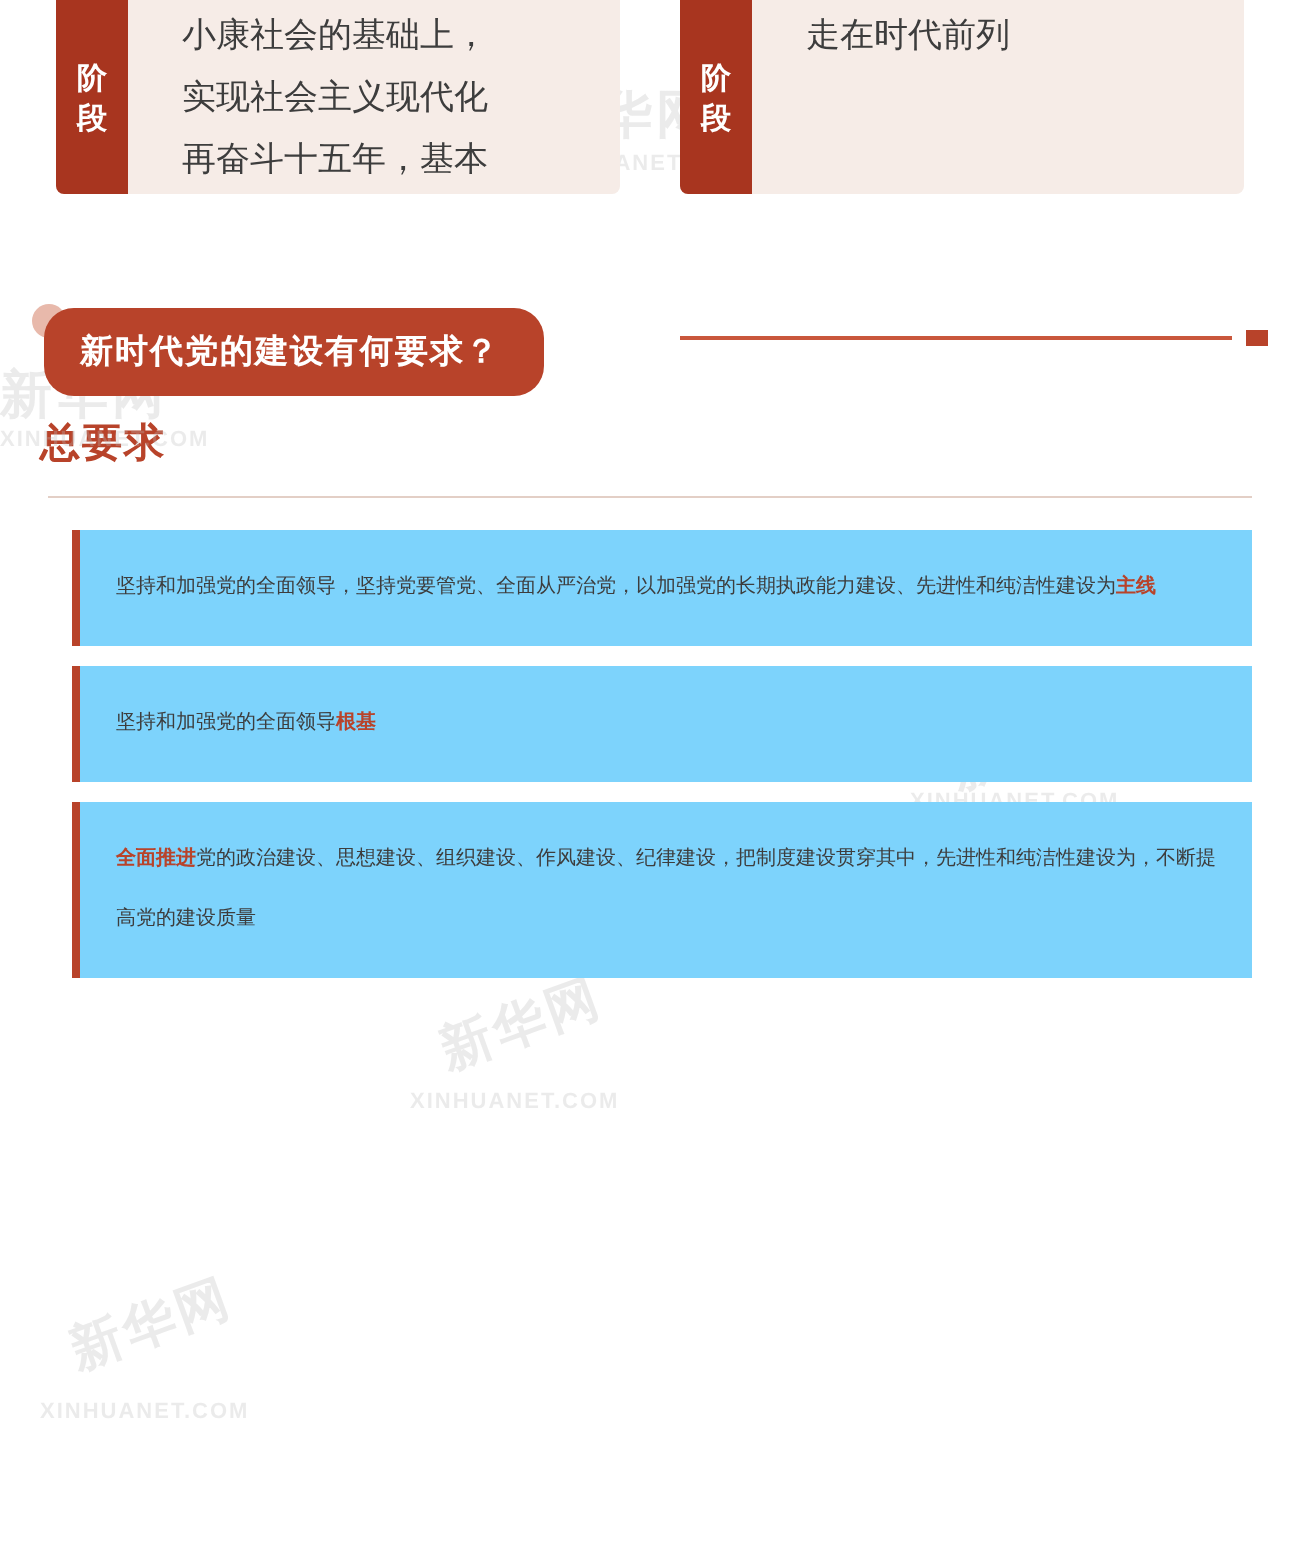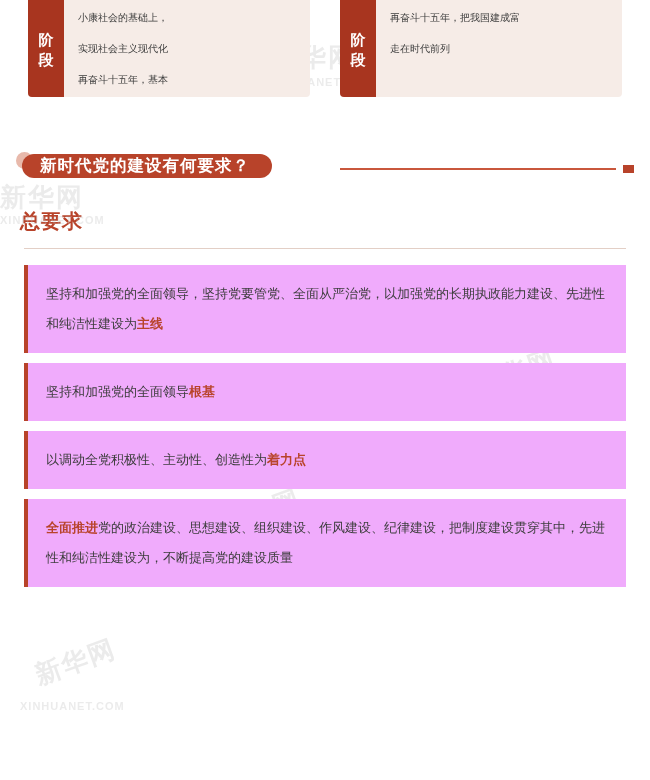--- a/index.html
+++ b/index.html
@@ -61,23 +61,24 @@
     align-items: center;
     justify-content: center;
     letter-spacing: 0;
     flex: 0 0 36px;
     padding-top: 2px;
   }
   .stage-tag span { display: block; }
   .stage-text {
     flex: 1;
     padding: 2px 14px 0 14px;
-    font-size: 10px;
+    font-size: 17px;
     line-height: 31px;
     color: #3d3d3d;
+    margin-left: 13px;
   }
 
   
   .section-head {
     position: relative;
     margin-top: 46px;
     height: 44px;
   }
   .head-dot {
     position: absolute;
@@ -85,21 +86,21 @@
     top: 6px;
     width: 17px;
     height: 17px;
     border-radius: 50%;
     background: #e8b9ab;
   }
   .head-pill {
     position: absolute;
     left: 22px;
     top: 8px;
-    height: 24px;
+    height: 44px;
     padding: 0 22px 0 18px;
     display: flex;
     align-items: center;
     background: #b8432a;
     color: #ffffff;
     font-size: 16.5px;
     font-weight: bold;
     letter-spacing: 1px;
     border-radius: 15px 15px 15px 15px;
   }
@@ -136,27 +137,28 @@
 
   
   .req-list {
     margin: 16px 24px 0 24px;
     display: flex;
     flex-direction: column;
     gap: 10px;
   }
   .req-item {
     position: relative;
-    background: #f0abfc;
+    background: #7dd3fc;
     border-left: 4px solid #b8432a;
     padding: 14px 18px 14px 18px;
-    font-size: 13px;
+    font-size: 10px;
     line-height: 30px;
     color: #3d3d3d;
     box-sizing: border-box;
+    margin-left: 12px;
   }
   .req-item b {
     color: #b8432a;
     font-weight: bold;
   }
 </style>
 </head>
 <body>
 
 <div id="watermark-layer">
@@ -185,21 +187,20 @@
       <div>再奋斗十五年，基本</div>
     </div>
   </div>
 
   <div class="stage-card">
     <div class="stage-tag">
       <span>阶</span>
       <span>段</span>
     </div>
     <div class="stage-text">
-      <div>再奋斗十五年，把我国建成富</div>
       <div>走在时代前列</div>
     </div>
   </div>
 
 </div>
 
 <div class="section-head">
   <div class="head-dot"></div>
   <div class="head-pill">
     <span>新时代党的建设有何要求？</span>
@@ -207,15 +208,14 @@
   <div class="head-rule"></div>
   <div class="head-rule-end"></div>
 </div>
 
 <div class="sub-title">总要求</div>
 <div class="sub-divider"></div>
 
 <div class="req-list" id="requirement-list">
     <div class="req-item"><span>坚持和加强党的全面领导，坚持党要管党、全面从严治党，以加强党的长期执政能力建设、先进性和纯洁性建设为</span><b>主线</b></div>
     <div class="req-item"><span>坚持和加强党的全面领导</span><b>根基</b></div>
-    <div class="req-item"><span>以调动全党积极性、主动性、创造性为</span><b>着力点</b></div>
     <div class="req-item"><b>全面推进</b><span>党的政治建设、思想建设、组织建设、作风建设、纪律建设，把制度建设贯穿其中，先进性和纯洁性建设为，不断提高党的建设质量</span></div>
   </div>
 
 </body></html>

